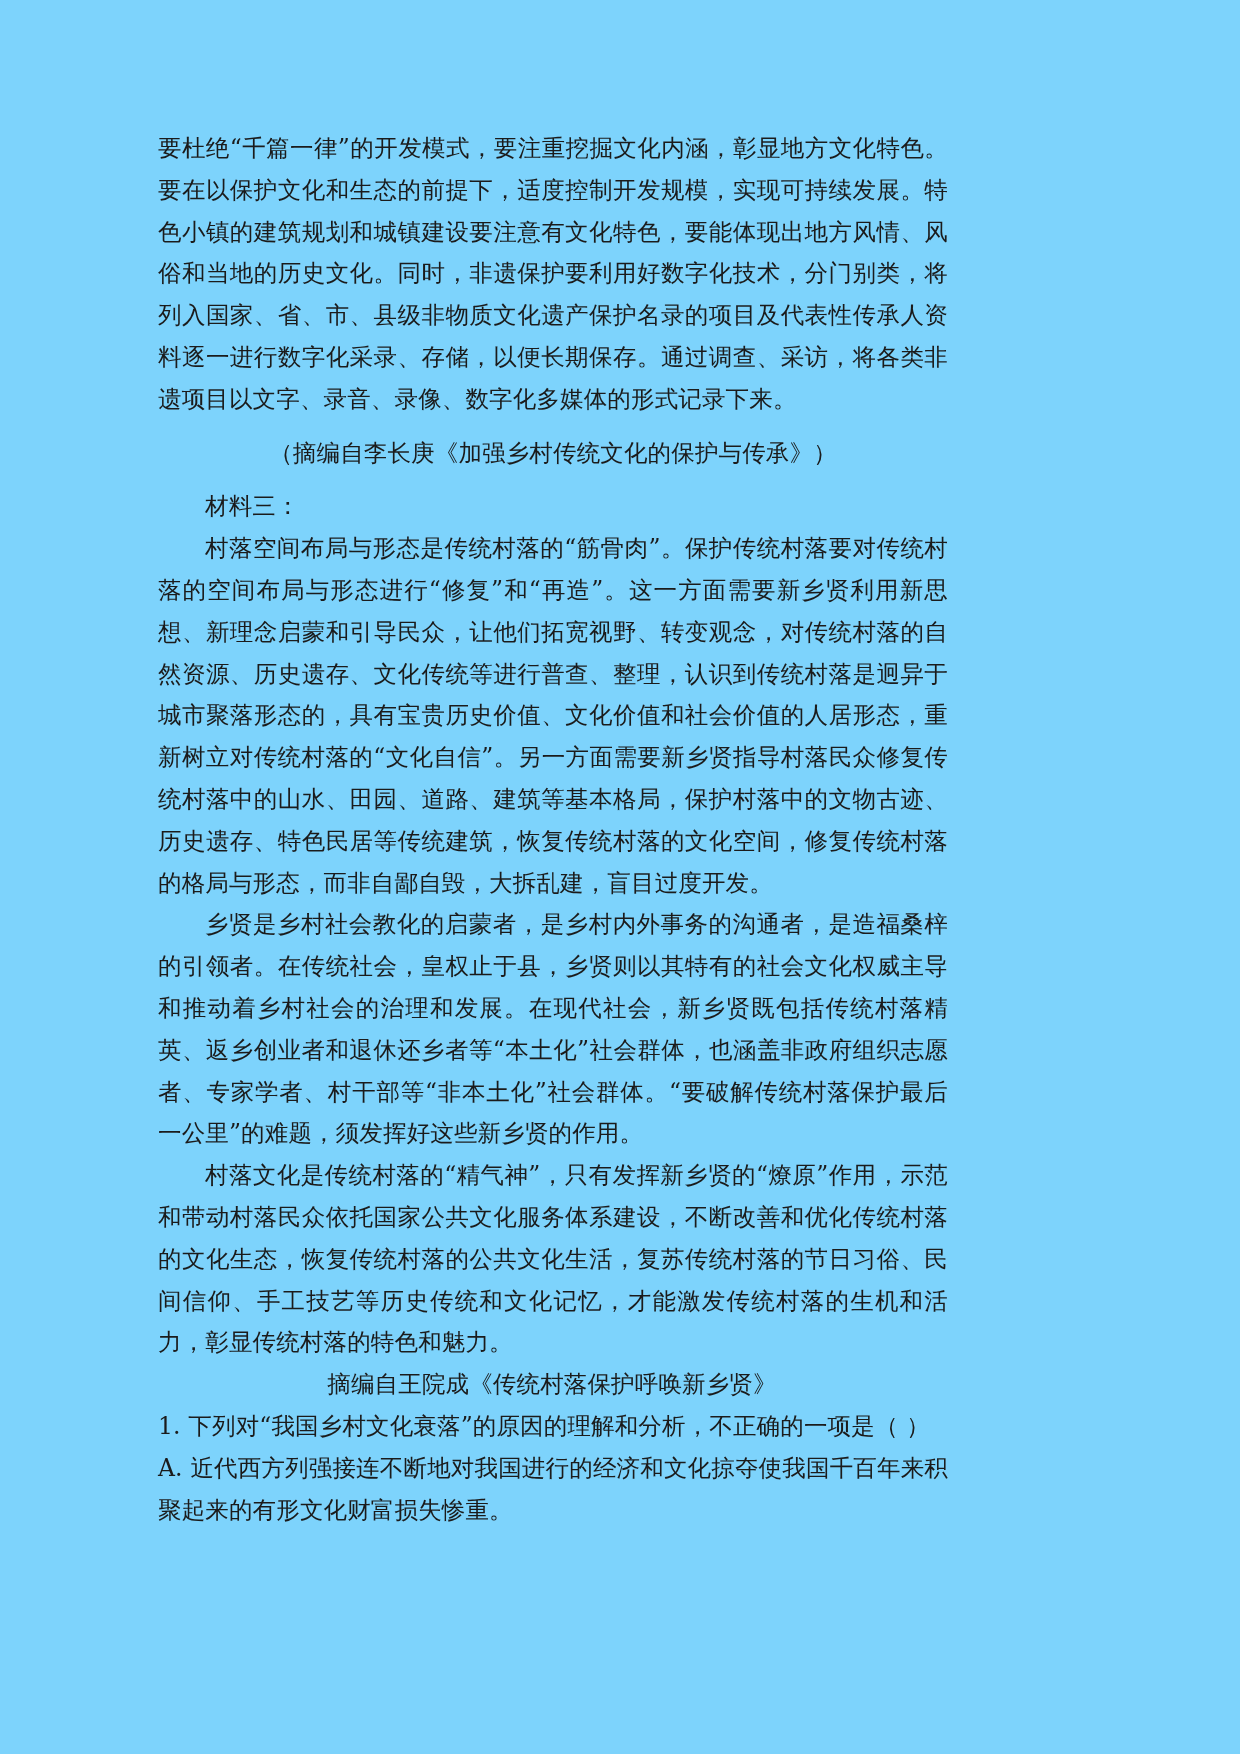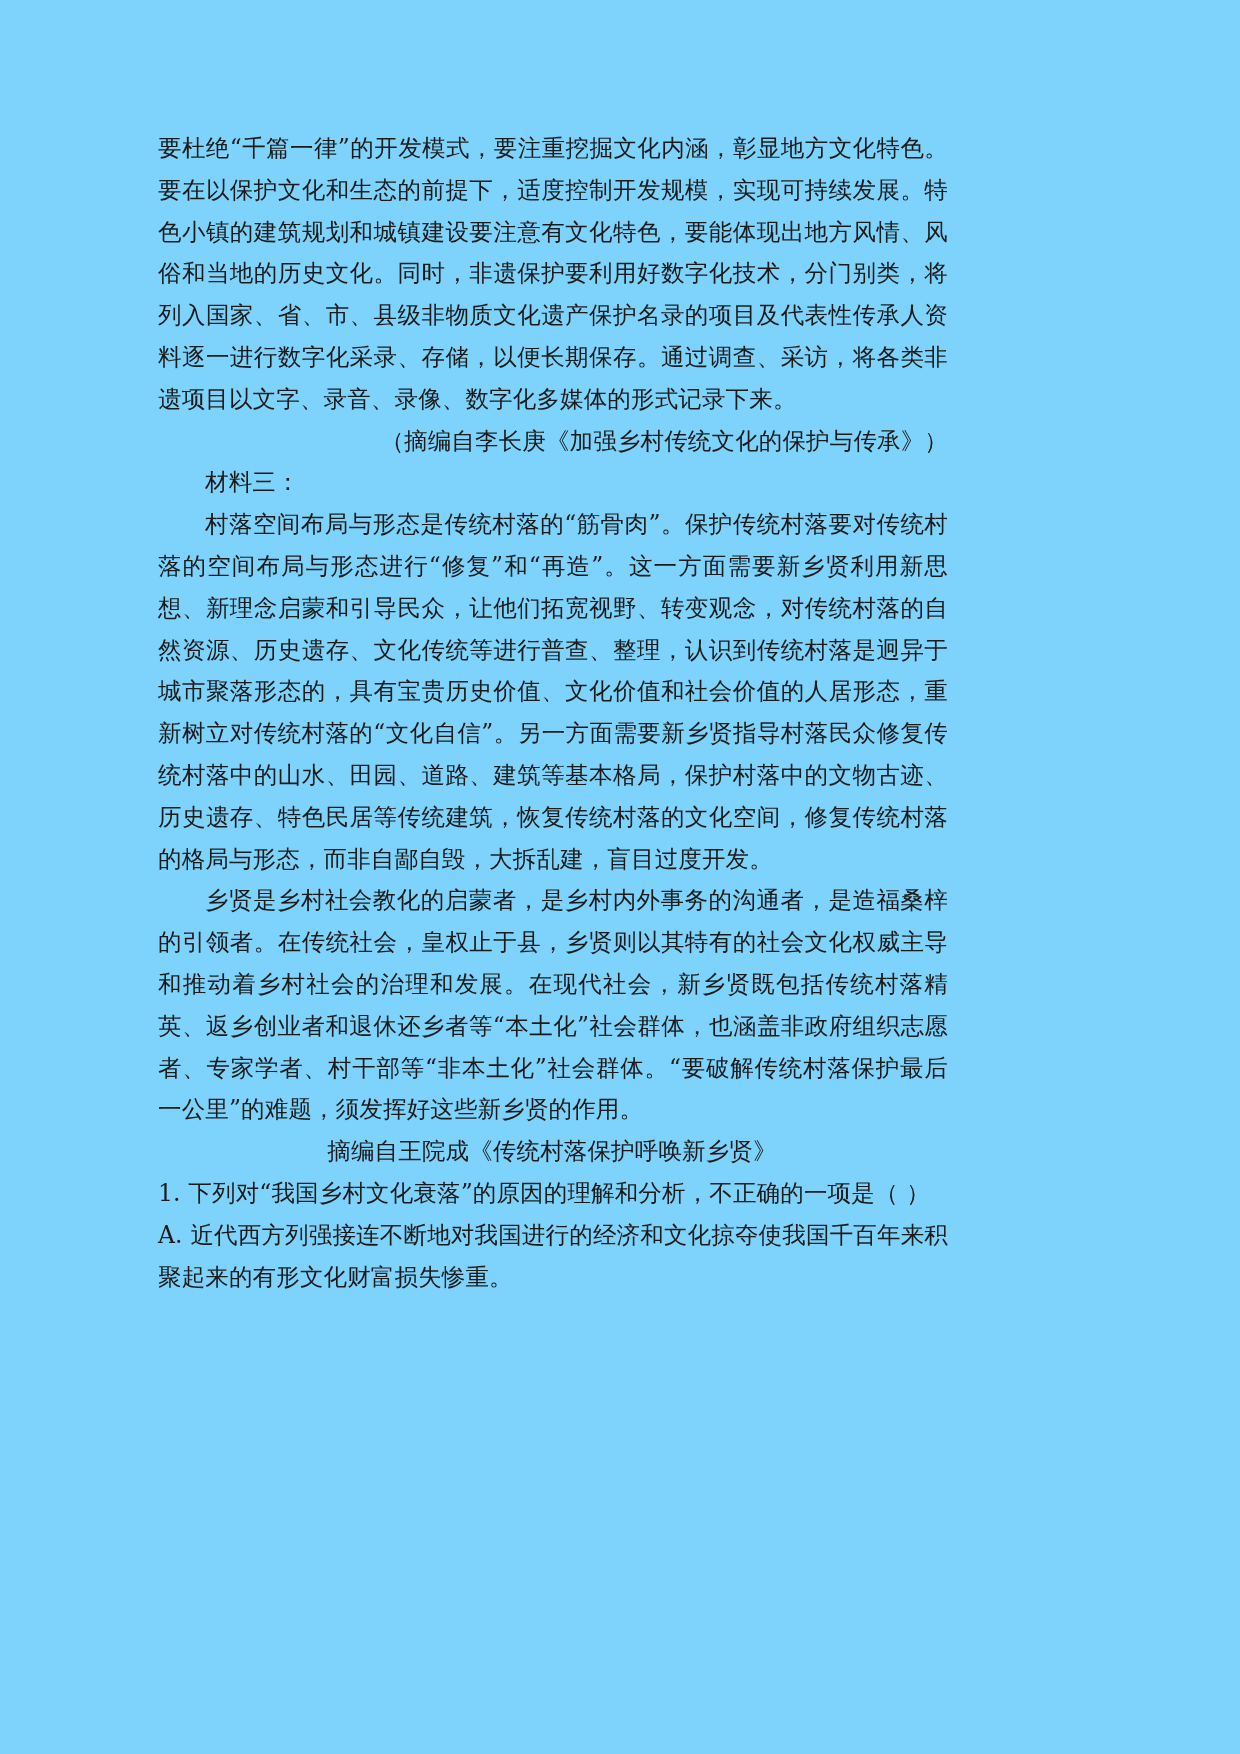--- a/index.html
+++ b/index.html
@@ -35,22 +35,22 @@
     margin: 0;
     padding: 0;
   }
   .para {
     text-indent: 0;
   }
   .para-indent {
     text-indent: 2em;
   }
   .cite {
-    text-align: right;
-    margin: 0;
+    text-align: center;
+    margin: 12px;
   }
   .cite-indentless {
     text-align: center;
     padding-right: 2px;
   }
   .label-line {
     text-indent: 2em;
   }
   .q-line {
     text-indent: 0;
@@ -65,20 +65,21 @@
     <p class="para">要杜绝“千篇一律”的开发模式，要注重挖掘文化内涵，彰显地方文化特色。要在以保护文化和生态的前提下，适度控制开发规模，实现可持续发展。特色小镇的建筑规划和城镇建设要注意有文化特色，要能体现出地方风情、风俗和当地的历史文化。同时，非遗保护要利用好数字化技术，分门别类，将列入国家、省、市、县级非物质文化遗产保护名录的项目及代表性传承人资料逐一进行数字化采录、存储，以便长期保存。通过调查、采访，将各类非遗项目以文字、录音、录像、数字化多媒体的形式记录下来。</p>
 
     <p class="cite">（摘编自李长庚《加强乡村传统文化的保护与传承》）</p>
 
     <p class="label-line">材料三：</p>
 
     <p class="para-indent">村落空间布局与形态是传统村落的“筋骨肉”。保护传统村落要对传统村落的空间布局与形态进行“修复”和“再造”。这一方面需要新乡贤利用新思想、新理念启蒙和引导民众，让他们拓宽视野、转变观念，对传统村落的自然资源、历史遗存、文化传统等进行普查、整理，认识到传统村落是迥异于城市聚落形态的，具有宝贵历史价值、文化价值和社会价值的人居形态，重新树立对传统村落的“文化自信”。另一方面需要新乡贤指导村落民众修复传统村落中的山水、田园、道路、建筑等基本格局，保护村落中的文物古迹、历史遗存、特色民居等传统建筑，恢复传统村落的文化空间，修复传统村落的格局与形态，而非自鄙自毁，大拆乱建，盲目过度开发。</p>
 
     <p class="para-indent">乡贤是乡村社会教化的启蒙者，是乡村内外事务的沟通者，是造福桑梓的引领者。在传统社会，皇权止于县，乡贤则以其特有的社会文化权威主导和推动着乡村社会的治理和发展。在现代社会，新乡贤既包括传统村落精英、返乡创业者和退休还乡者等“本土化”社会群体，也涵盖非政府组织志愿者、专家学者、村干部等“非本土化”社会群体。“要破解传统村落保护最后一公里”的难题，须发挥好这些新乡贤的作用。</p>
 
+    <p class="para-indent">村落文化是传统村落的“精气神”，只有发挥新乡贤的“燎原”作用，示范和带动村落民众依托国家公共文化服务体系建设，不断改善和优化传统村落的文化生态，恢复传统村落的公共文化生活，复苏传统村落的节日习俗、民间信仰、手工技艺等历史传统和文化记忆，才能激发传统村落的生机和活力，彰显传统村落的特色和魅力。</p>
 
 
     <p class="cite-indentless">摘编自王院成《传统村落保护呼唤新乡贤》</p>
 
     <p class="q-line">1. 下列对“我国乡村文化衰落”的原因的理解和分析，不正确的一项是（      ）</p>
 
     <p class="q-line">A. 近代西方列强接连不断地对我国进行的经济和文化掠夺使我国千百年来积聚起来的有形文化财富损失惨重。</p>
 
   </div>
 </div>

